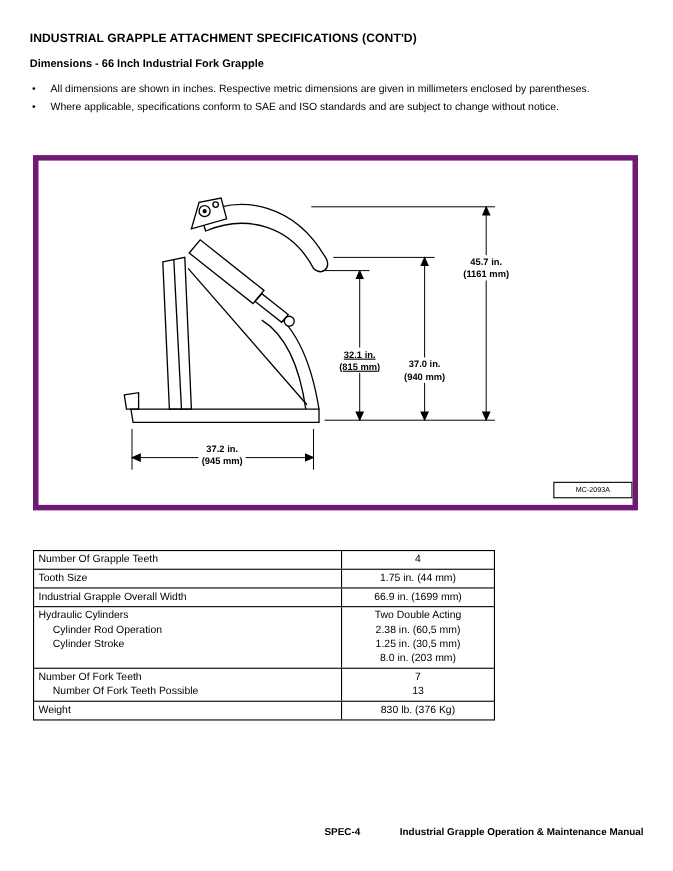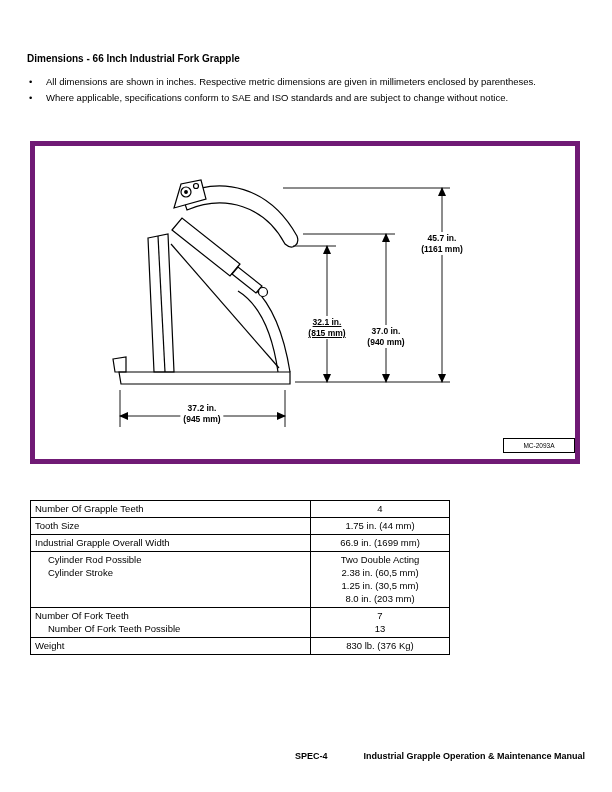--- a/index.html
+++ b/index.html
@@ -42,20 +42,21 @@
   .subline { padding-left:13px; }
 
   
   .footer { position:absolute; top:751px; left:0; right:27px; display:flex; justify-content:flex-end; gap:36px; font-size:9px; font-weight:bold;margin-left:40px; }
 </style>
 </head>
 <body>
 
 <div class="sheet">
 
+  <div class="doc-title">INDUSTRIAL GRAPPLE ATTACHMENT SPECIFICATIONS (CONT'D)</div>
   <div class="doc-subtitle">Dimensions - 66 Inch Industrial Fork Grapple</div>
 
   <div class="bullets">
     <div class="bullet">
         <span>All dimensions are shown in inches. Respective metric dimensions are given in millimeters enclosed by parentheses.</span>
       </div>
     <div class="bullet">
         <span>Where applicable, specifications conform to SAE and ISO standards and are subject to change without notice.</span>
       </div>
   </div>
@@ -134,21 +135,22 @@
     <div class="trow">
       <div class="tcell-l">Tooth Size</div>
       <div class="tcell-r">1.75 in. (44 mm)</div>
     </div>
     <div class="trow">
       <div class="tcell-l">Industrial Grapple Overall Width</div>
       <div class="tcell-r">66.9 in. (1699 mm)</div>
     </div>
     <div class="trow">
       <div class="tcell-l">
-        <div class="subline">Cylinder Rod Possible</div>
+        <div>Hydraulic Cylinders</div>
+        <div class="subline">Cylinder Rod Operation</div>
         <div class="subline">Cylinder Stroke</div>
       </div>
       <div class="tcell-r">
         <div>Two Double Acting</div>
         <div>2.38 in. (60,5 mm)</div>
         <div>1.25 in. (30,5 mm)</div>
         <div>8.0 in. (203 mm)</div>
       </div>
     </div>
     <div class="trow">

